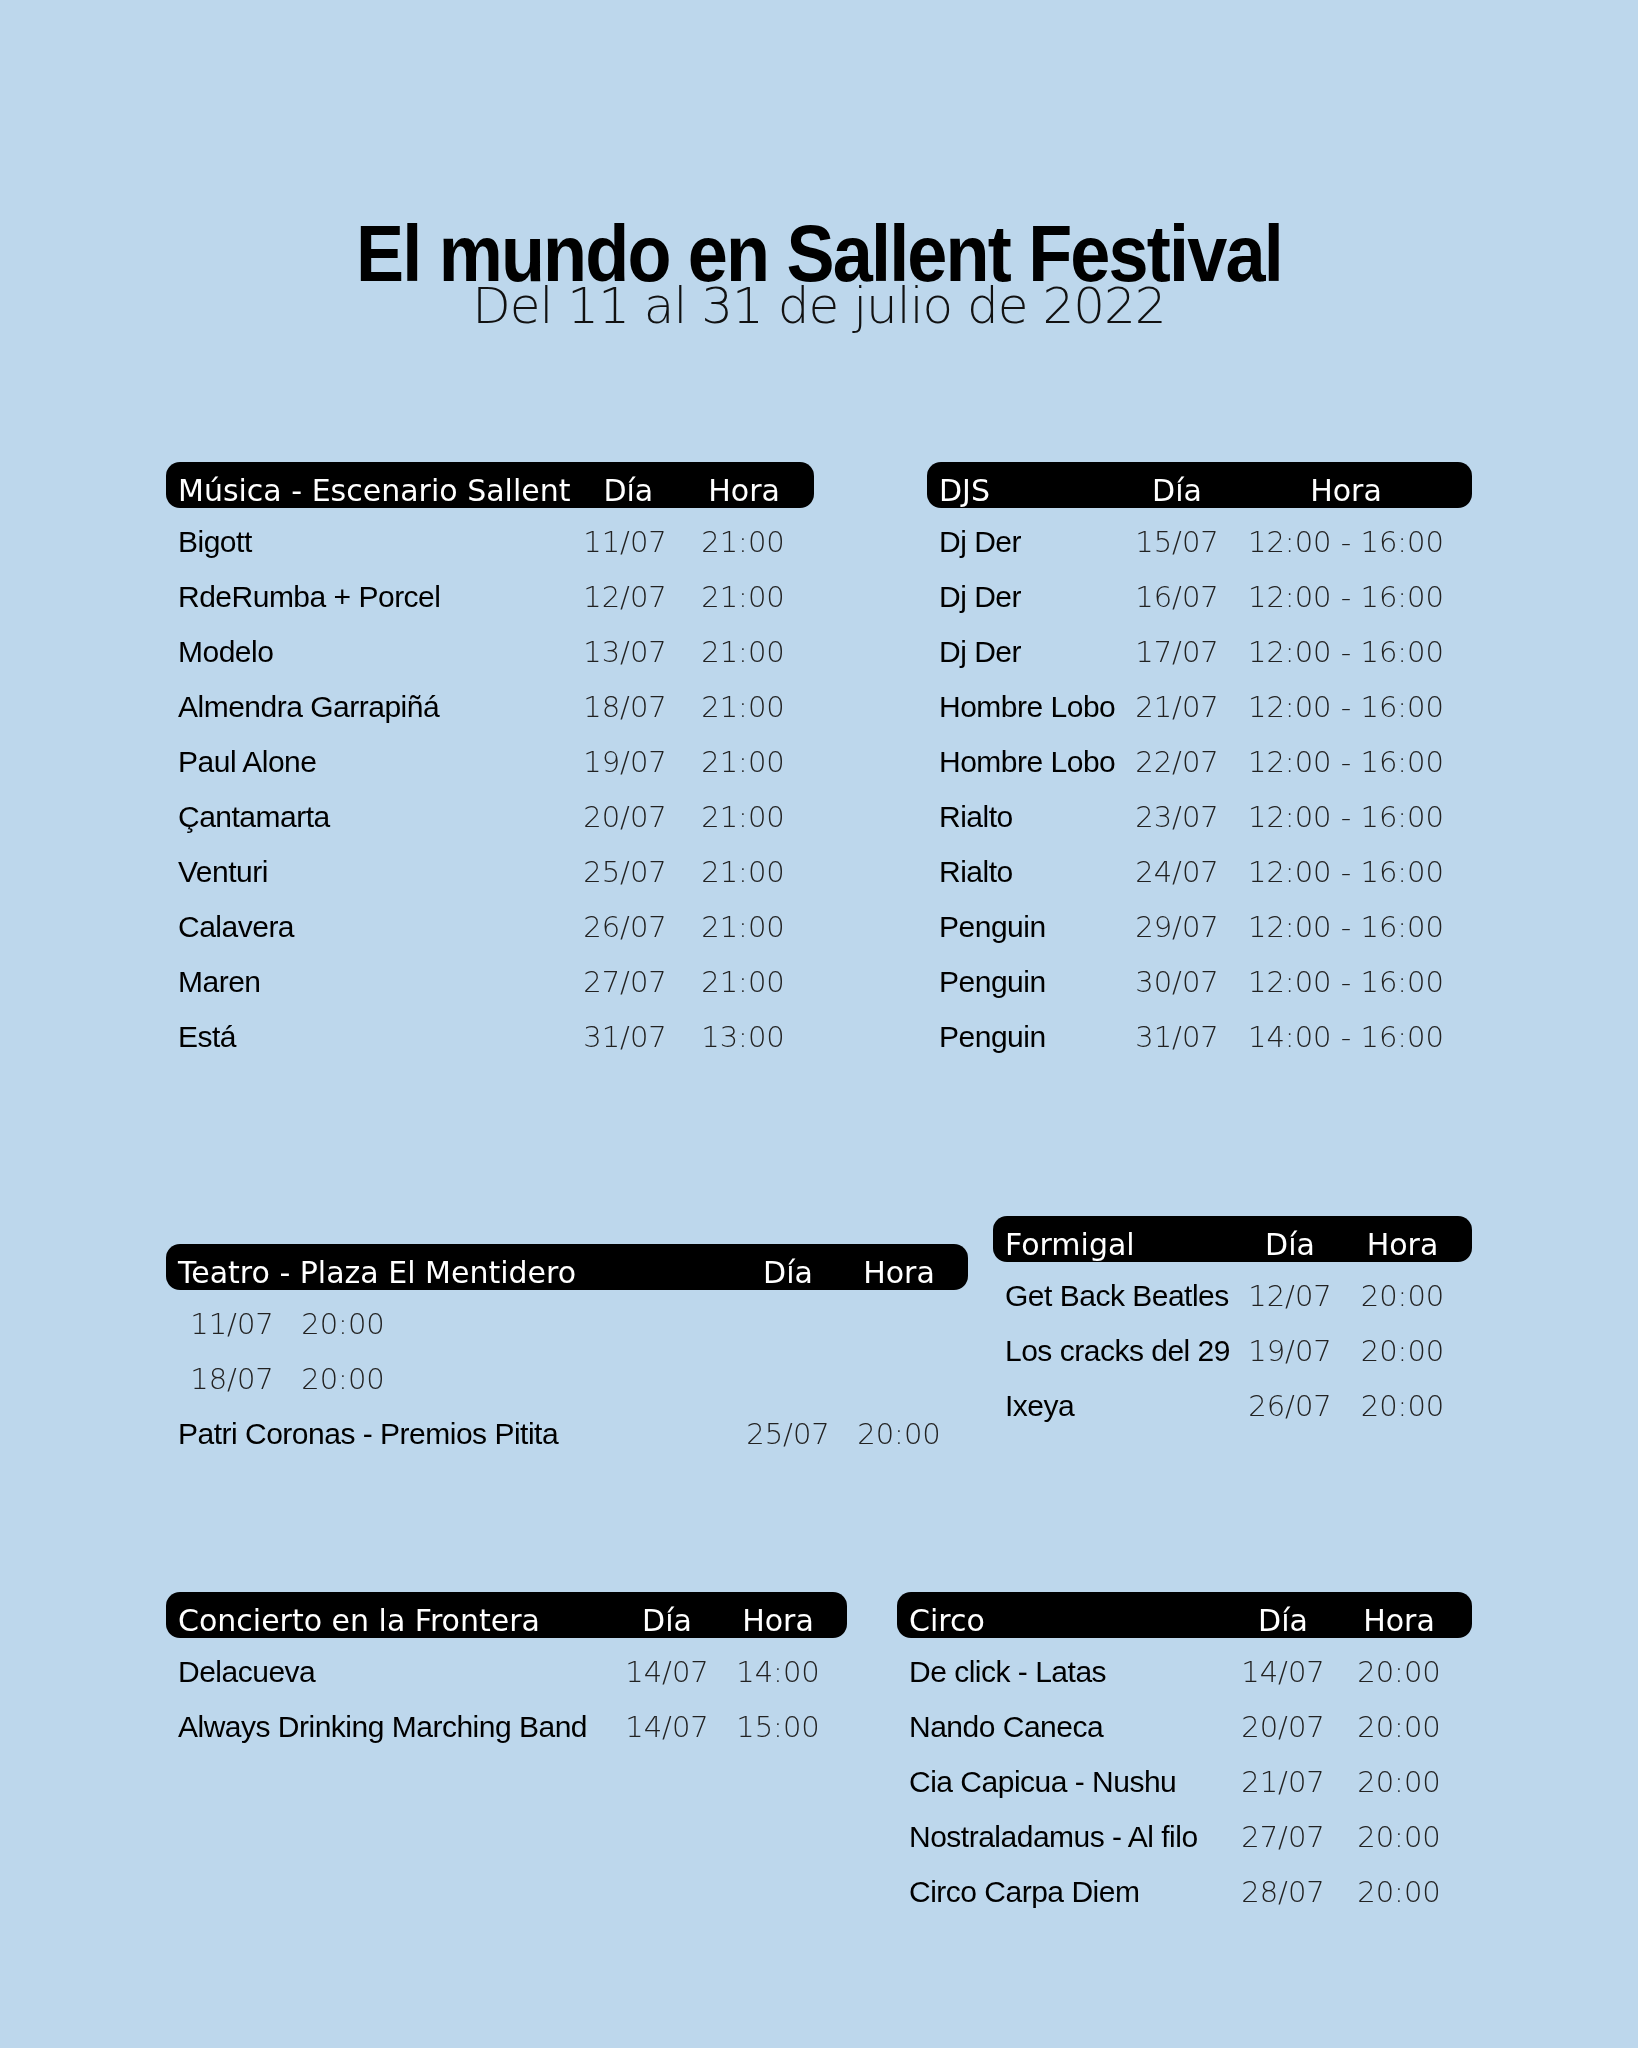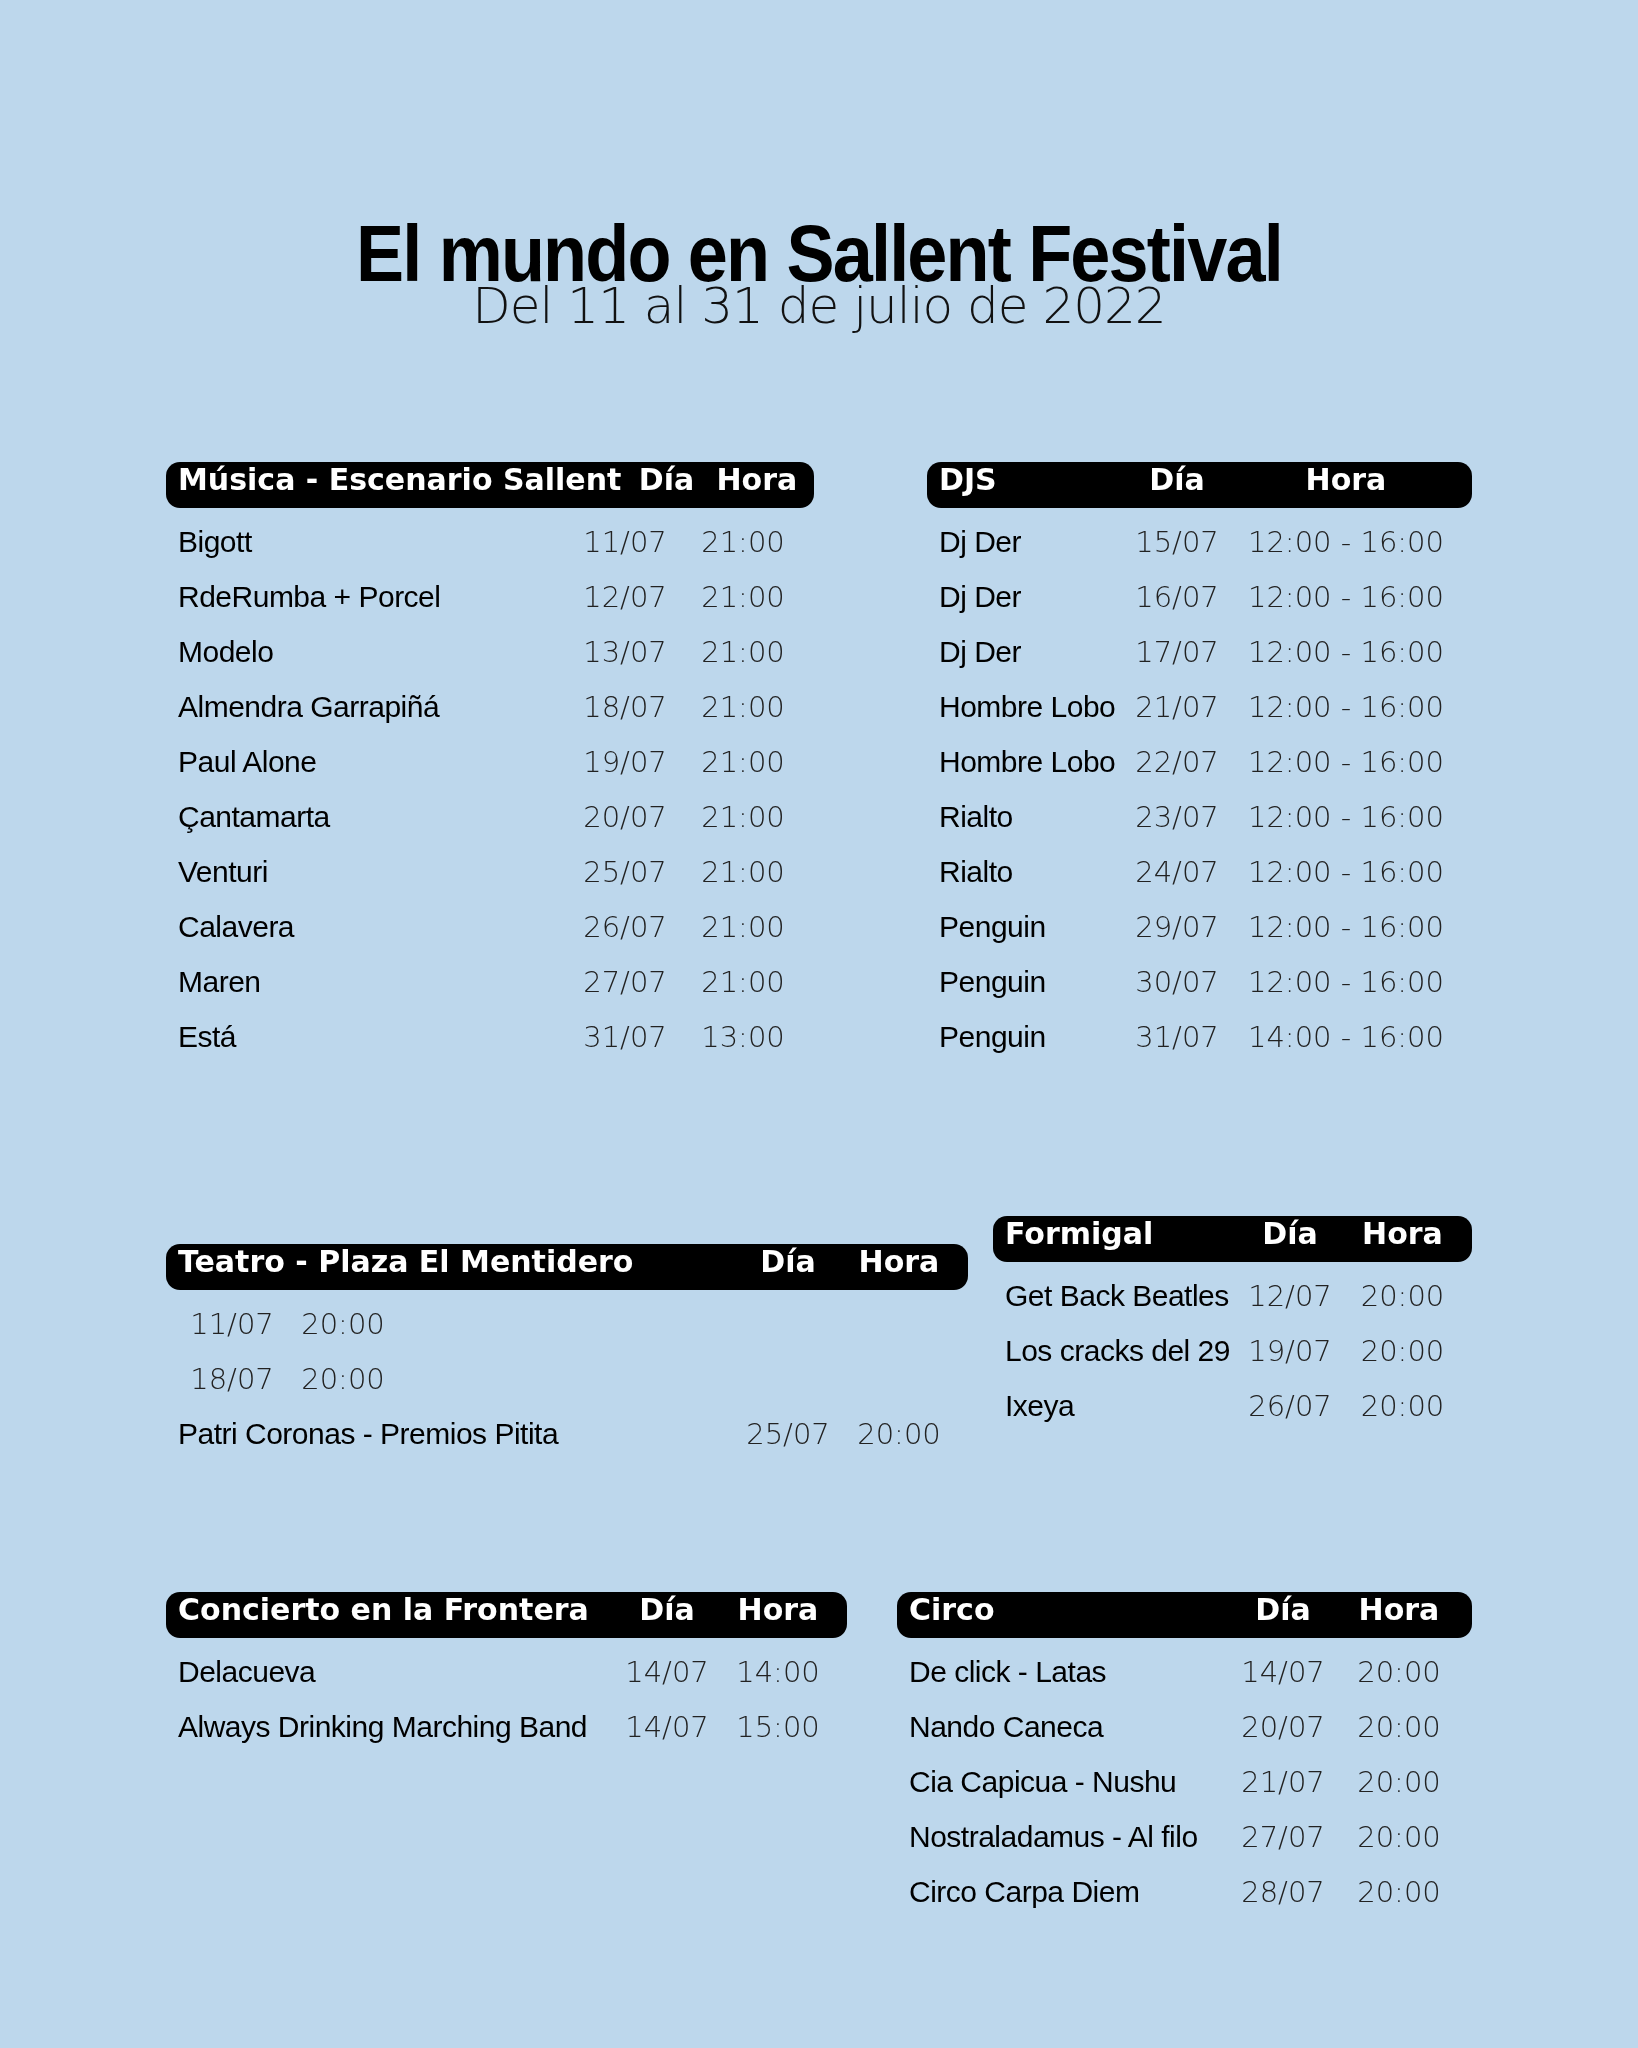--- a/index.html
+++ b/index.html
@@ -35,27 +35,27 @@
       letter-spacing: -1px;
       line-height: 64px;
       color: #111;
       margin-top: 12px;
     }
     .section {
       position: absolute;
     }
     .section-header {
       display: flex;
-      align-items: flex-start;
+      align-items: flex-end;
       background: #000;
       color: #fff;
       border-radius: 14px;
       height: 46px;
       font-family: "DejaVu Sans", sans-serif;
-      font-weight: bold;
+      font-weight: normal;
       font-size: 30px;
       box-sizing: border-box;
       padding: 0 12px;
     }
     .section-header .h-name { flex: 1; white-space: nowrap; }
     .section-header .h-day, .section-header .h-time { text-align: center; white-space: nowrap; }
     .rows { margin-top: 6px; }
     .row {
       display: flex;
       align-items: center;

